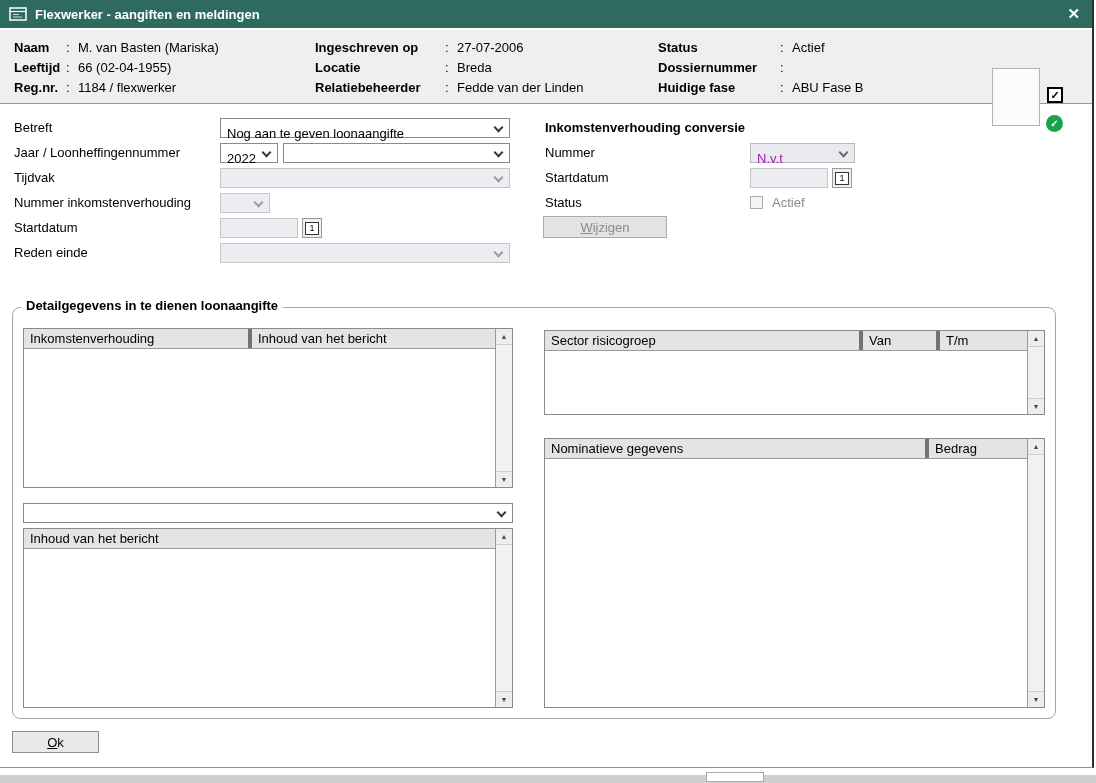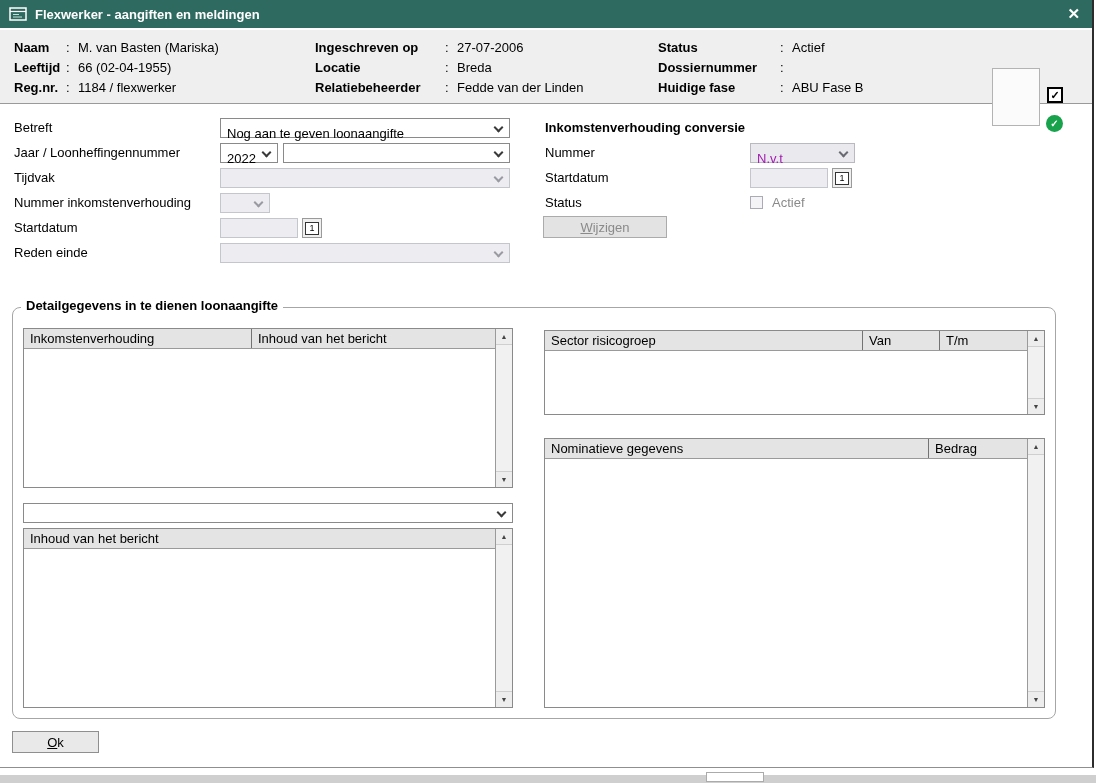--- a/index.html
+++ b/index.html
@@ -67,21 +67,21 @@
 
   
   .groupbox { position:absolute; left:12px; top:307px; width:1044px; height:412px;
               border:1px solid #a6a6a6; border-radius:8px; }
   .gb-title { position:absolute; top:-10px; left:8px; background:#ffffff; padding:0 5px;
               font-weight:bold; white-space:nowrap; }
 
   
   .dtable { position:absolute; border:1px solid #8a8a8a; background:#ffffff; overflow:hidden; }
   .thead { display:flex; height:20px; background:#e4e4e4; border-bottom:1px solid #9a9a9a; margin-right:17px; }
-  .th { padding:1px 6px; line-height:17px; border-right:1px solid #737373; white-space:nowrap; overflow:hidden; }
+  .th { padding:1px 6px; line-height:17px; border-right:4px solid #737373; white-space:nowrap; overflow:hidden; }
   .th.last { flex:1; border-right:none; }
   .tbody { position:absolute; left:0; right:17px; top:20px; bottom:0; background:#fff; }
   .sb { position:absolute; top:0; right:0; bottom:0; width:17px; background:#f1f1f1; border-left:1px solid #9a9a9a; }
   .sbtn { position:absolute; left:0; right:0; height:16px; background:#ededed; text-align:center;
           font-size:7px; line-height:16px; color:#444; }
   .sbtn.up { top:0; border-bottom:1px solid #cfcfcf; }
   .sbtn.down { bottom:0; border-top:1px solid #cfcfcf; }
 
   
   .bottom-bar { position:absolute; left:0; top:775px; width:1096px; height:8px; background:#cfcfcf; }

